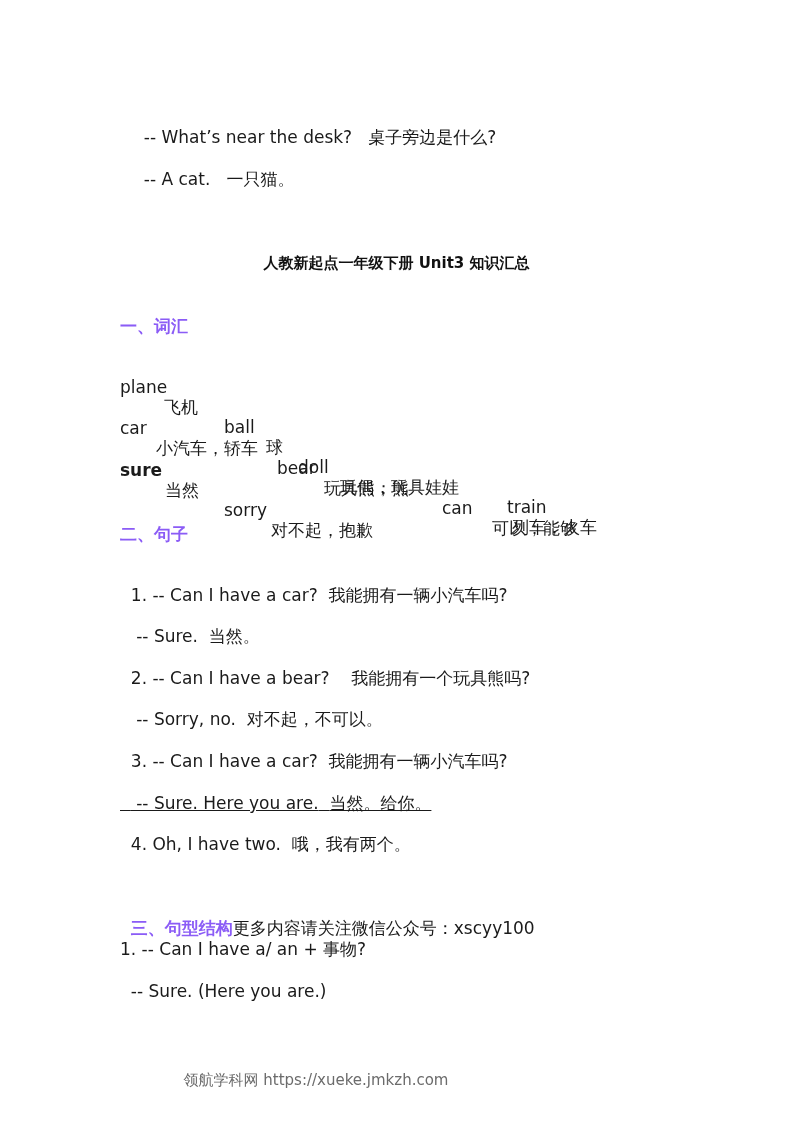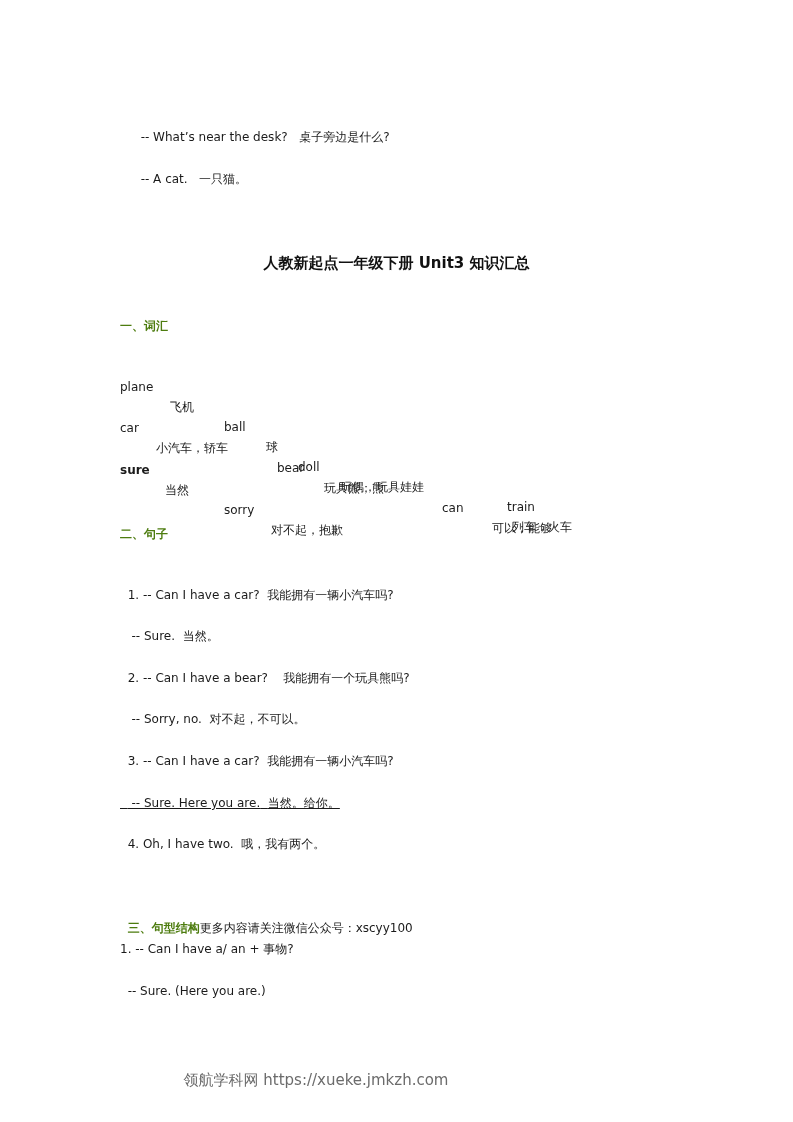--- a/index.html
+++ b/index.html
@@ -11,40 +11,40 @@
       width: 793px;
       height: 1122px;
       position: relative;
       overflow: hidden;
       font-family: "DejaVu Sans", "Liberation Sans", sans-serif;
       color: #1a1a1a;
     }
     .line {
       position: absolute;
       left: 120px;
-      font-size: 12px;
+      font-size: 17px;
       line-height: 20px;
       white-space: pre;
       letter-spacing: 0;
     }
     .title {
       position: absolute;
       left: 0;
       width: 793px;
       text-align: center;
       top: 232px;
       font-size: 15px;
       font-weight: bold;
       line-height: 20px;
       color: #111;
       margin-top: 21px;
     }
     .heading {
       font-weight: bold;
-      color: #4d7c0f;
+      color: #8b5cf6;
     }
     .heading-normal {
       font-weight: normal;
     }
     .footer {
       position: absolute;
       left: 0;
       width: 632px;
       text-align: center;
       top: 1070px;
@@ -66,21 +66,21 @@
 <div class="line" style="top:149px; left:133px;">
   <span>-- A cat.</span><span>   </span><span>一只猫。</span>
 </div>
 
 <div class="title">人教新起点一年级下册 Unit3 知识汇总</div>
 
 <div class="line heading" style="top:316px;">一、词汇</div>
 
 <div class="line" style="top:357px;">
   <span class="seg" style="left:0px;">plane</span>
-  <span class="seg" style="left:50px;">飞机</span>
+  <span class="seg" style="left:44px;">飞机</span>
   <span class="seg" style="left:104px;">ball</span>
   <span class="seg" style="left:146px;">球</span>
   <span class="seg" style="left:178px;">doll</span>
   <span class="seg" style="left:220px;">玩偶，玩具娃娃</span>
   <span class="seg" style="left:359px;margin-left:28px;">train</span>
   <span class="seg" style="left:392px;">列车，火车</span>
 </div>
 
 <div class="line" style="top:398px;">
   <span class="seg" style="left:0px;">car</span>

